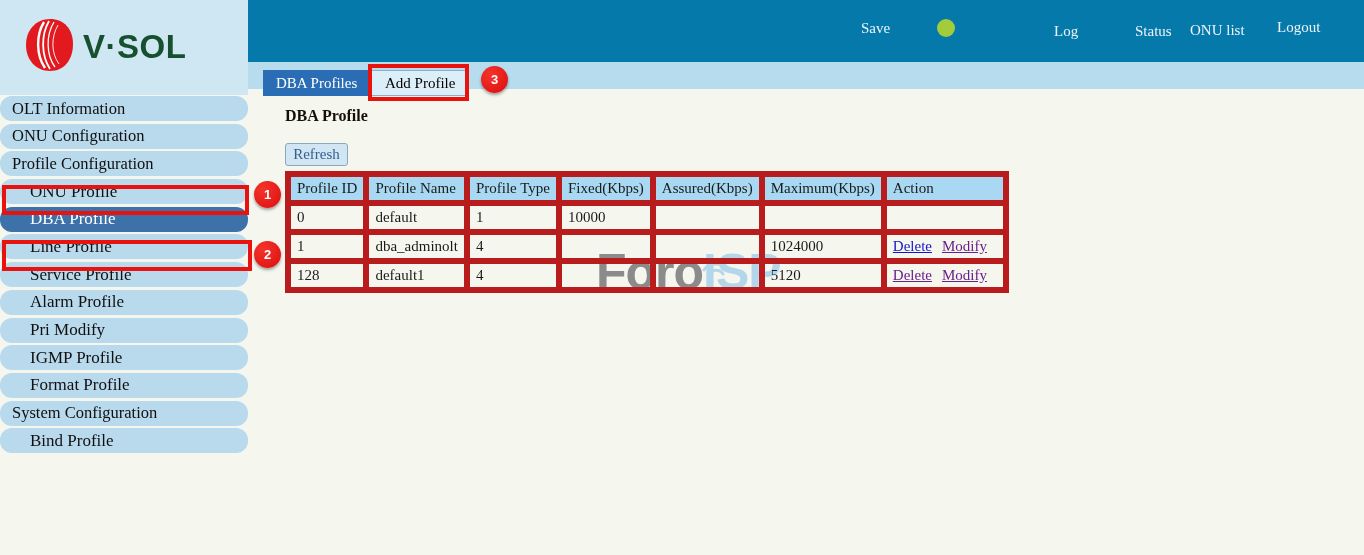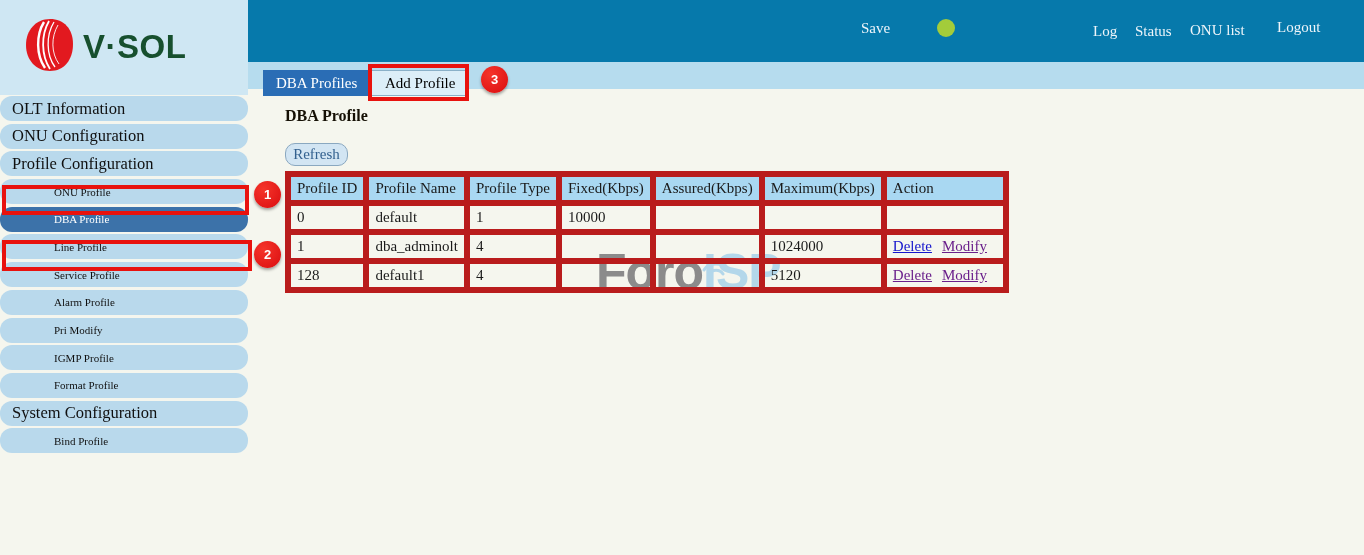--- a/index.html
+++ b/index.html
@@ -24,27 +24,27 @@
   
   .tabbar { position:absolute; left:248px; top:62px; width:1116px; height:27px; background:#b6dcee; z-index:2; }
   .tab { position:absolute; top:8px; height:26px; display:flex; align-items:center; padding:0 13px; font-size:15px; cursor:pointer; }
   .tab.active { left:15px; background:#2a6db5; color:#fff; }
   .tab.inactive { left:123px; background:#dceef8; color:#000; border:1px solid #8ab0c8; }
 
   
   .sidebar { position:absolute; left:0; top:96px; width:248px; z-index:2; }
   .side-item { height:25px; margin-bottom:2.7px; background:#b9d9ec; color:#101010;
                display:flex; align-items:center; padding-left:12px; font-size:16.5px; cursor:pointer;border-radius:12px; }
-  .side-item.lvl2 { padding-left:54px; font-size:11px; }
+  .side-item.lvl2 { padding-left:30px; font-size:17px; }
   .side-item.selected { background:#3c72a9; color:#ffffff; }
 
   
   .page-title { position:absolute; left:285px; top:107px; font-size:16px; font-weight:bold; color:#151005; z-index:2; }
   .refresh-btn { position:absolute; left:285px; top:143px; width:63px; height:23px; z-index:2;
-                 background:#d2e5f3; border:1px solid #8aa8c0; border-radius:10px;
+                 background:#d2e5f3; border:1px solid #8aa8c0; border-radius:3px;
                  color:#33618f; font-size:15px; font-family:"Liberation Serif", serif;
                  display:flex; align-items:center; justify-content:center; cursor:pointer; }
 
   table.dba { position:absolute; left:285px; top:171px; border-collapse:collapse; table-layout:fixed; z-index:2; }
   table.dba th, table.dba td { border:6px solid #b91c1c; padding:3px 6px; font-size:15px; font-weight:normal;
                                text-align:left; height:29px; overflow:hidden; white-space:nowrap; background:transparent; }
   table.dba th { background:#a9d8f2; }
   .lnk { text-decoration:underline; cursor:pointer; margin-right:10px; }
   .lnk.blue { color:#1515cc; }
   .lnk.purple { color:#6a1f8b; }
@@ -63,21 +63,21 @@
                  color:#fff; font-family:"Liberation Sans", sans-serif; font-weight:bold; font-size:13px;
                  display:flex; align-items:center; justify-content:center;
                  box-shadow:0 2px 3px rgba(0,0,0,0.35); }
 </style>
 </head>
 <body>
 
 <div class="topbar">
   <span class="tlink" style="left:861px; top:20px;">Save</span>
   <span class="status-dot"></span>
-  <span class="tlink" style="left:1093px; top:23px;">Log</span>
+  <span class="tlink" style="left:1054px; top:23px;">Log</span>
   <span class="tlink" style="left:1135px; top:23px;">Status</span>
   <span class="tlink" style="left:1190px; top:22px;">ONU list</span>
   <span class="tlink" style="left:1277px; top:19px;">Logout</span>
 </div>
 
 <div class="logo-box">
   <div class="logo-wrap">
     <span>
       <svg width="54" height="56" viewBox="0 0 54 56">
         <path d="M28 2 C14 2 4 13 4 28 C4 43 14 54 28 54 C42 54 51 43 51 27 C51 12 42 2 28 2 Z" fill="#e2191f"></path>

